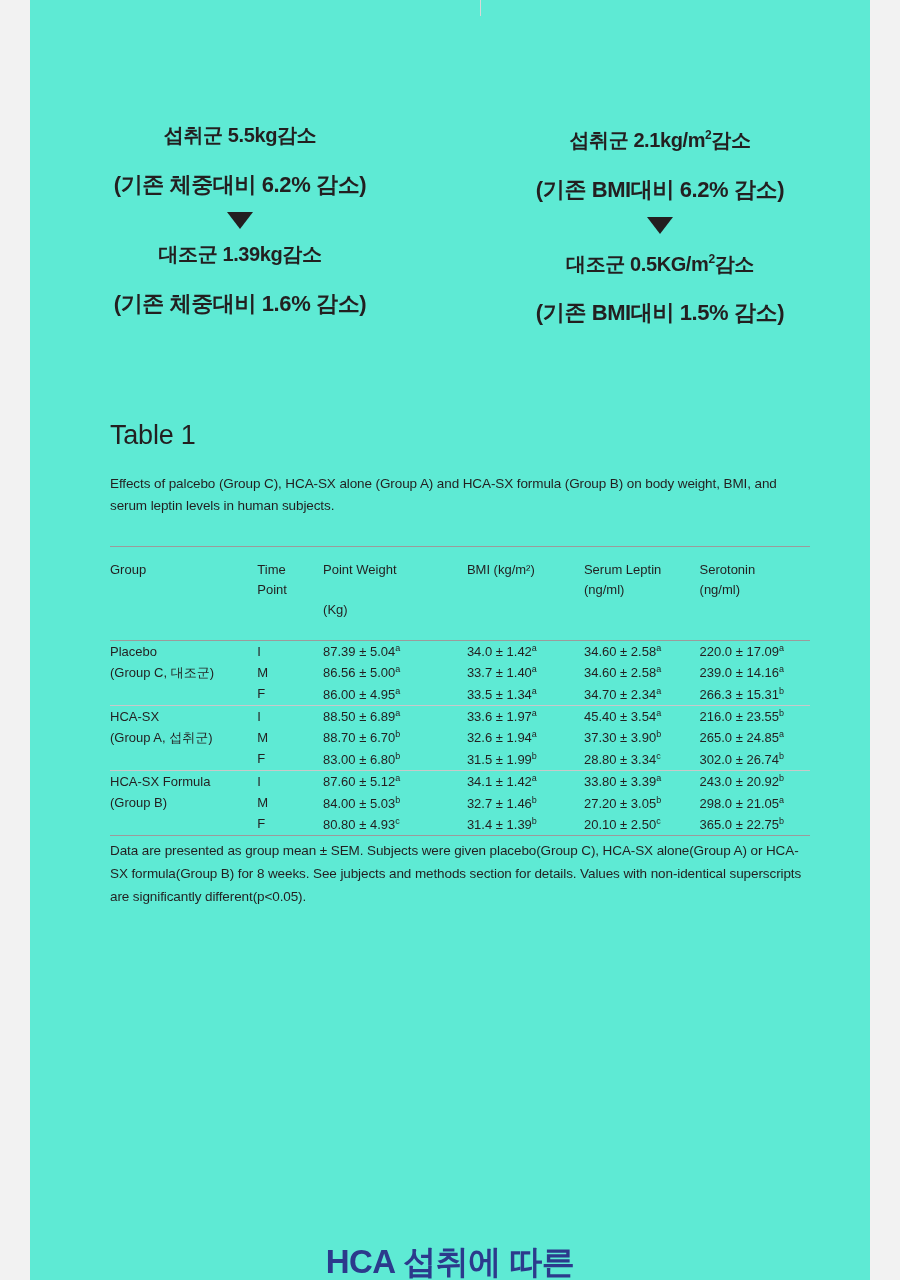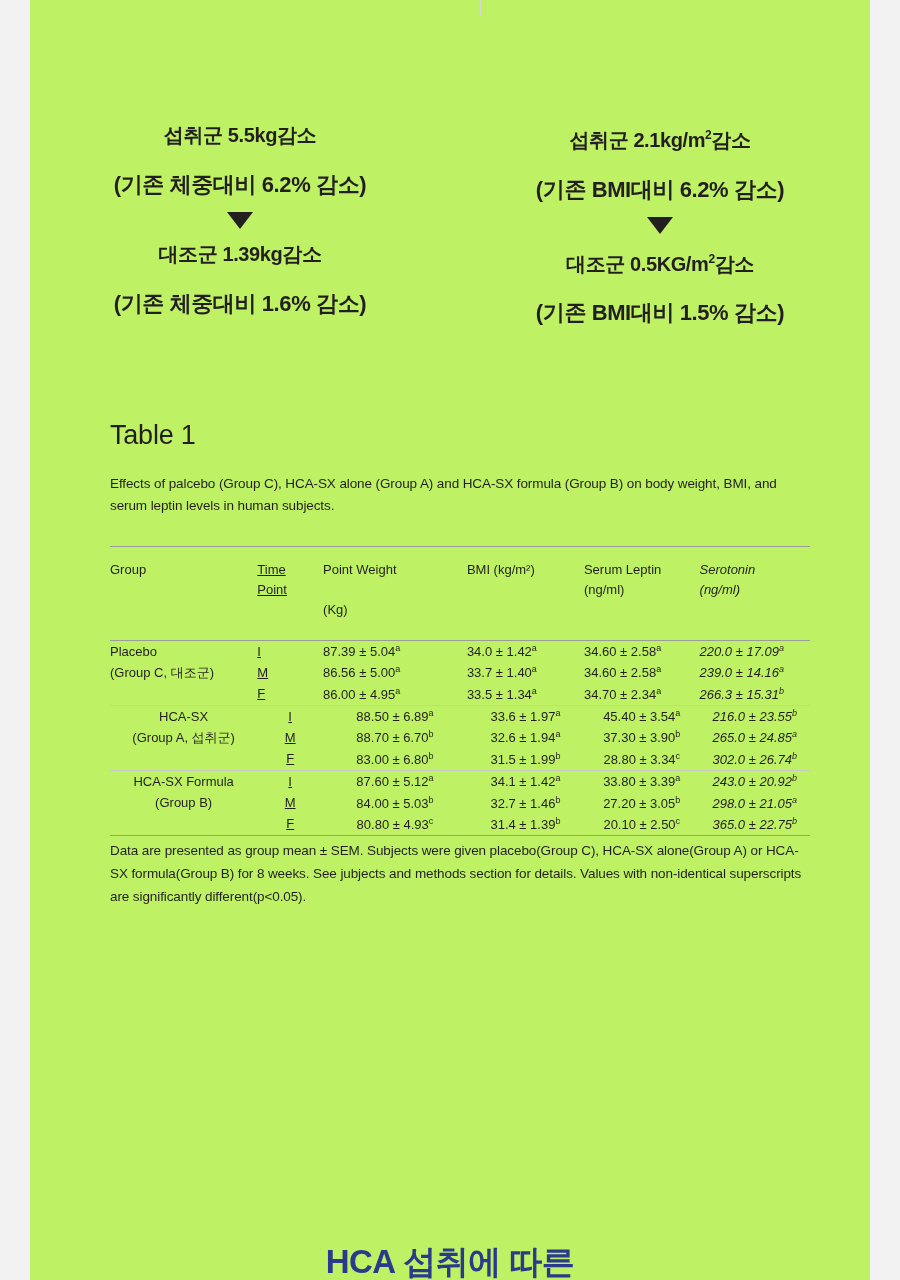--- a/index.html
+++ b/index.html
@@ -12,21 +12,21 @@
     color: #231f20;
     position: relative;
     overflow: hidden;
   }
   .page {
     position: absolute;
     left: 30px;
     top: 0;
     width: 840px;
     height: 1280px;
-    background: #bef264;
+    background: #5eead4;
   }
   .edge-left {
     position: absolute;
     left: 0; top: 0; width: 30px; height: 1280px;
     background: #f2f2f2;
   }
   .edge-right {
     position: absolute;
     right: 0; top: 0; width: 30px; height: 1280px;
     background: #f2f2f2;
@@ -115,30 +115,30 @@
     border-top: 1px solid #9b9b9b;
     border-bottom: 1px solid #9b9b9b;
   }
   table.data tbody td {
     vertical-align: top;
     padding: 0;
     line-height: 1.62;
     font-size: 13px;
   }
   .grp-block td { padding-top: 14px; padding-bottom: 14px; }
-  .grp-block.divided td { border-top: 1px solid #c9c9c9; text-align: center; }
+  .grp-block.divided td { border-top: 1px solid #c9c9c9; }
   .cell-lines span { display: block; white-space: nowrap; }
   sup.sm { font-size: 9px; vertical-align: super; }
 
   .col-group   { width: 150px; }
-  .col-time    { width: 68px; text-decoration: underline; }
+  .col-time    { width: 68px; }
   .col-weight  { width: 148px; }
   .col-bmi     { width: 120px; }
   .col-leptin  { width: 118px; }
-  .col-sero    { width: 112px; font-style: italic; }
+  .col-sero    { width: 112px; }
 
   .table-bottom-rule {
     border-top: 1px solid #9b9b9b;
     margin-top: 0;
   }
   .table-note {
     font-size: 13.5px;
     line-height: 1.7;
     margin-top: 4px;
     letter-spacing: -0.1px;

